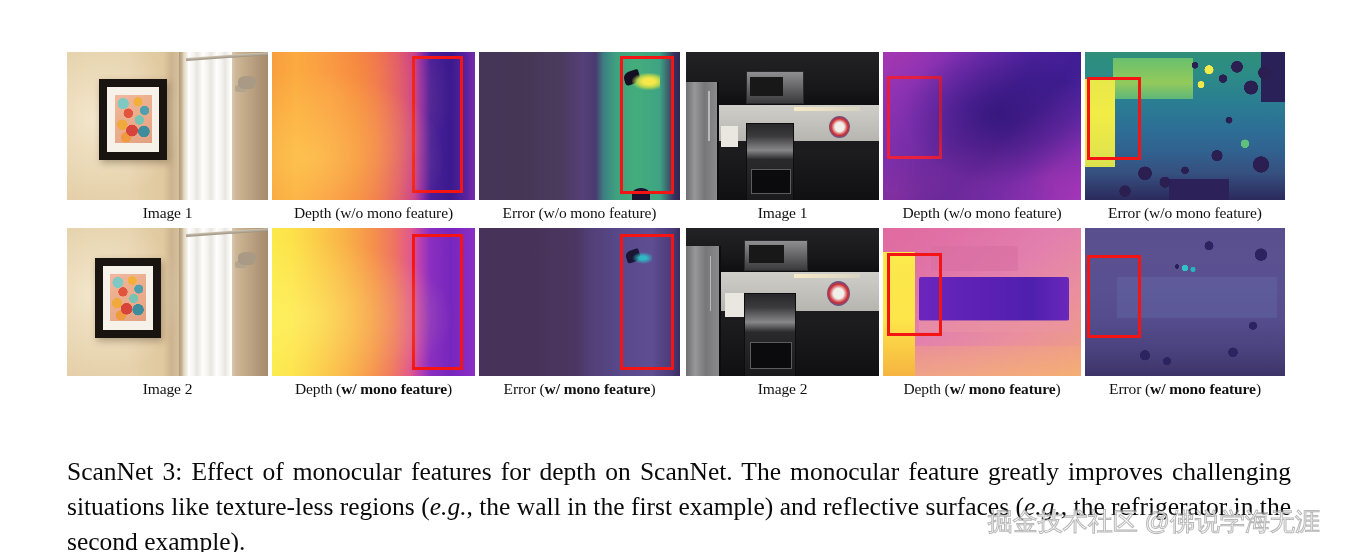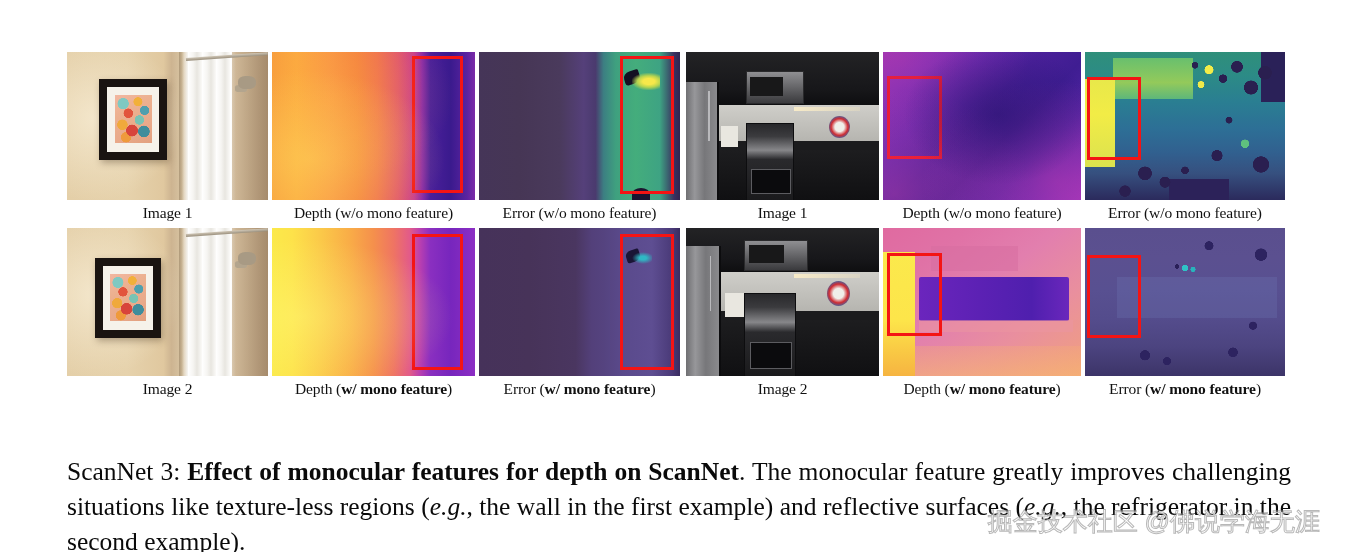--- a/index.html
+++ b/index.html
@@ -389,21 +389,21 @@
     left: 67px;
     top: 428px;
     width: 1224px;
     font-family: "Liberation Serif", "DejaVu Serif", serif;
     font-size: 25.5px;
     line-height: 35px;
     text-align: justify;
     text-justify: inter-word;
     color: #0a0a0a;
   }
-  .fig-caption b { font-weight: bold; }
+  .fig-caption b { font-weight: normal; }
   .fig-caption i { }
 
   
   .wm-csdn {
     position: absolute;
     right: 20px;
     bottom: 2px;
     font-family: "Liberation Sans", sans-serif;
     font-size: 27px;
     color: rgba(150,150,150,.33);

